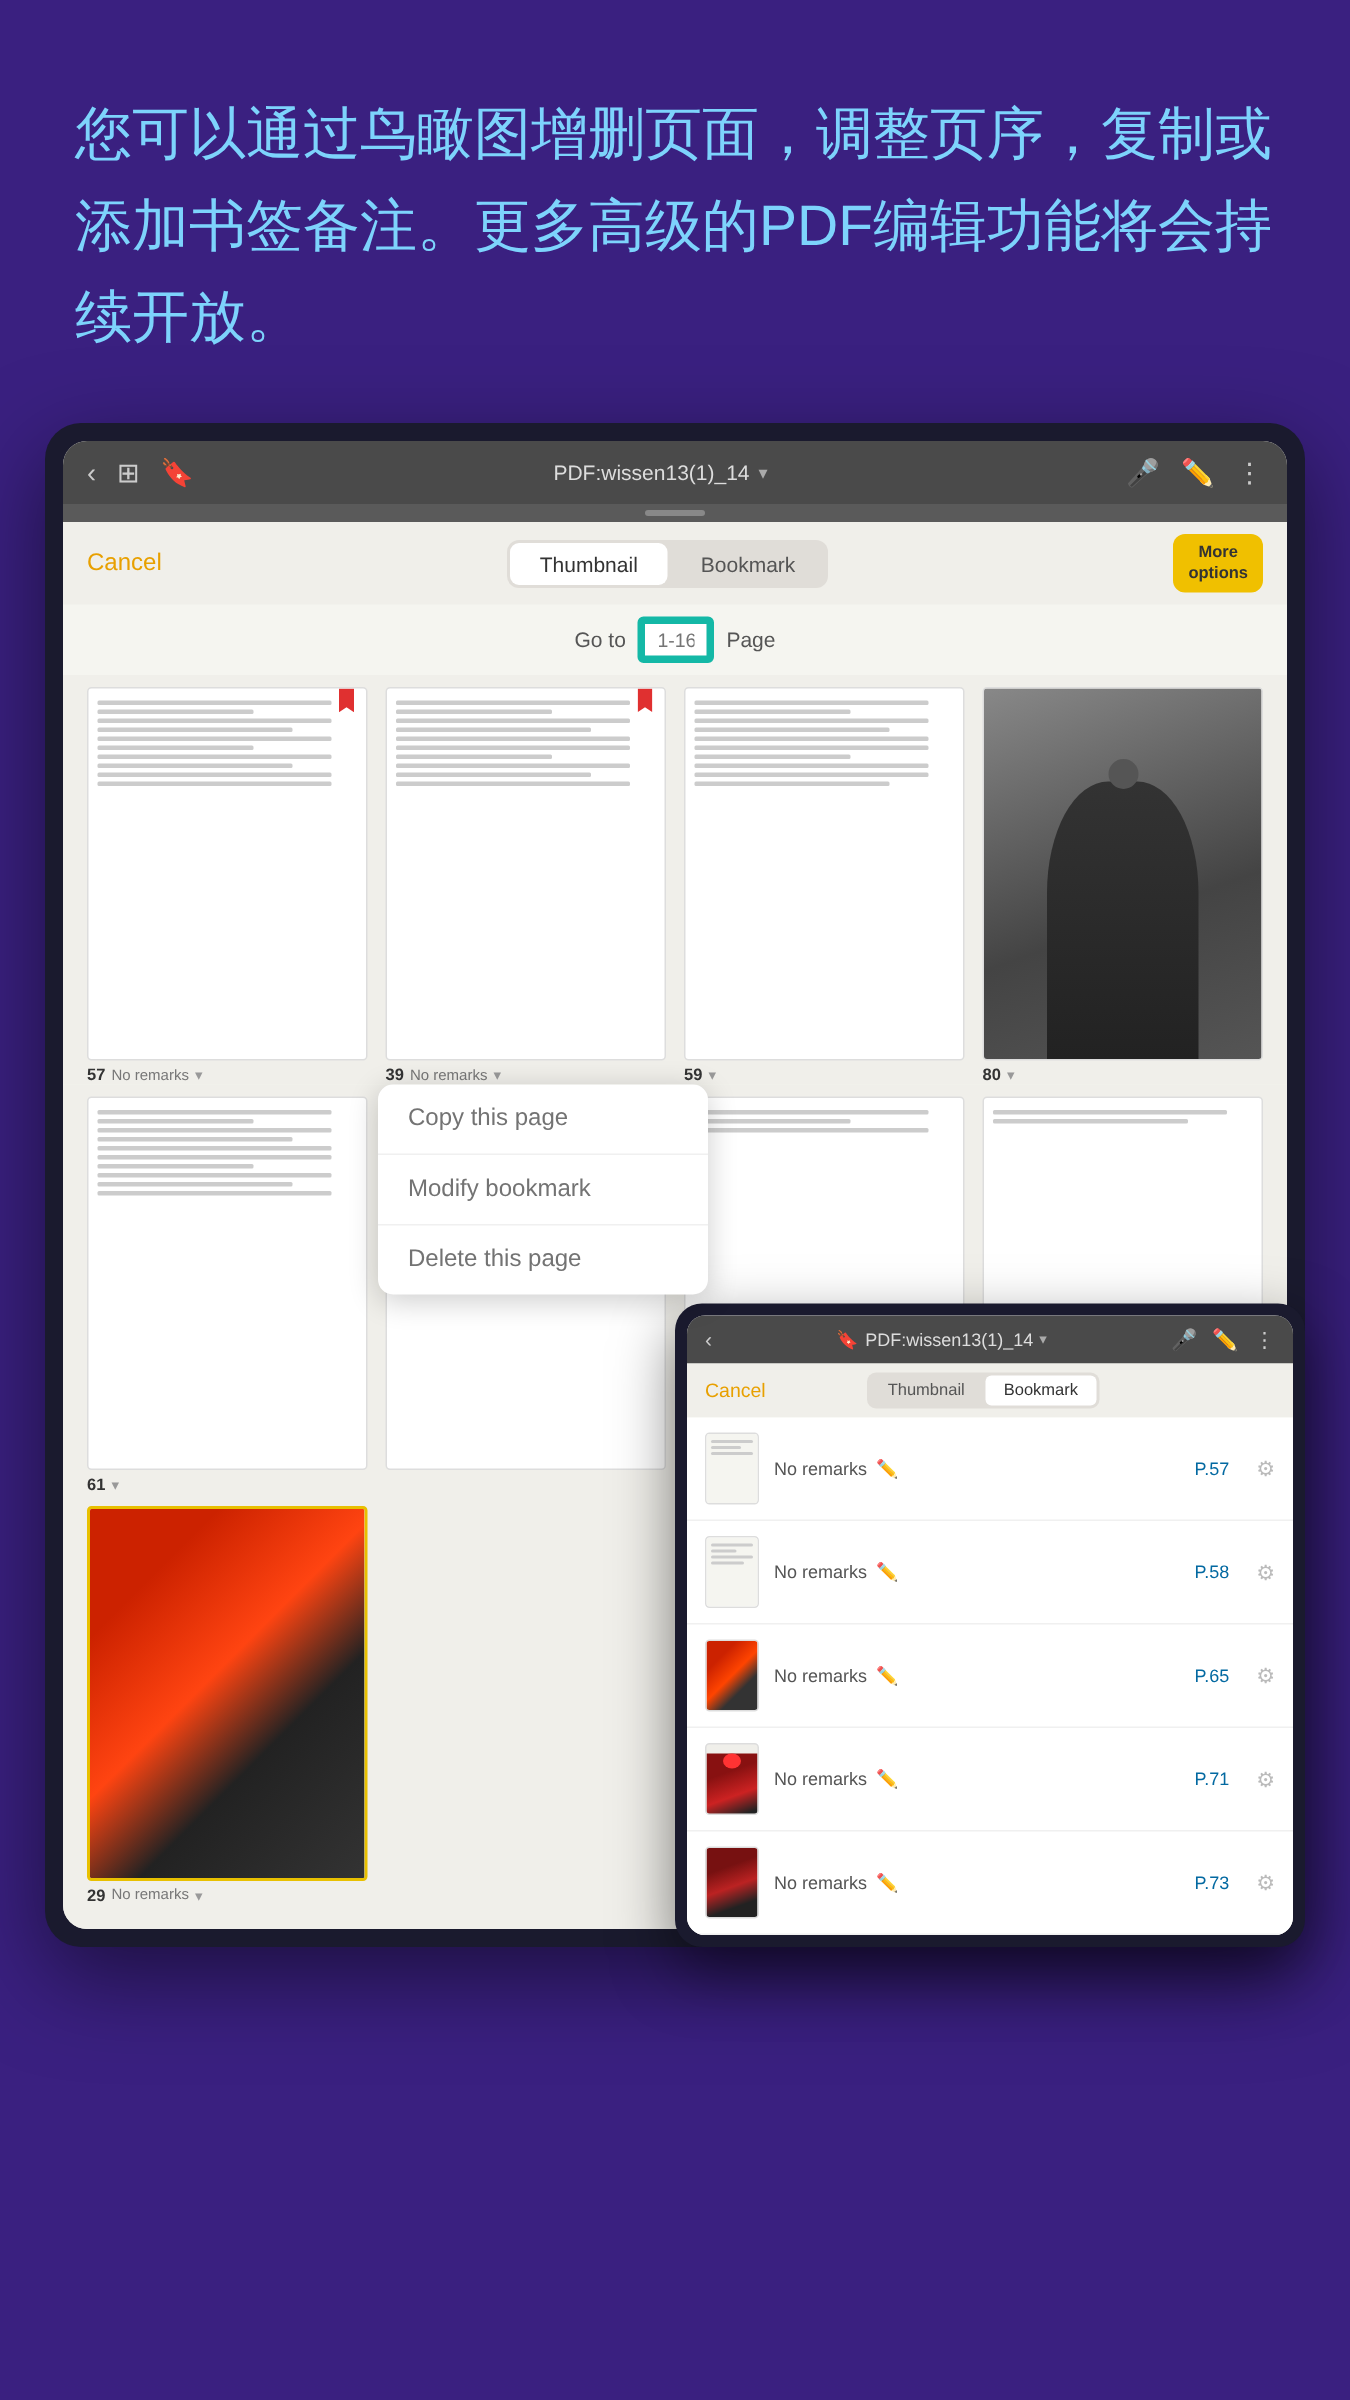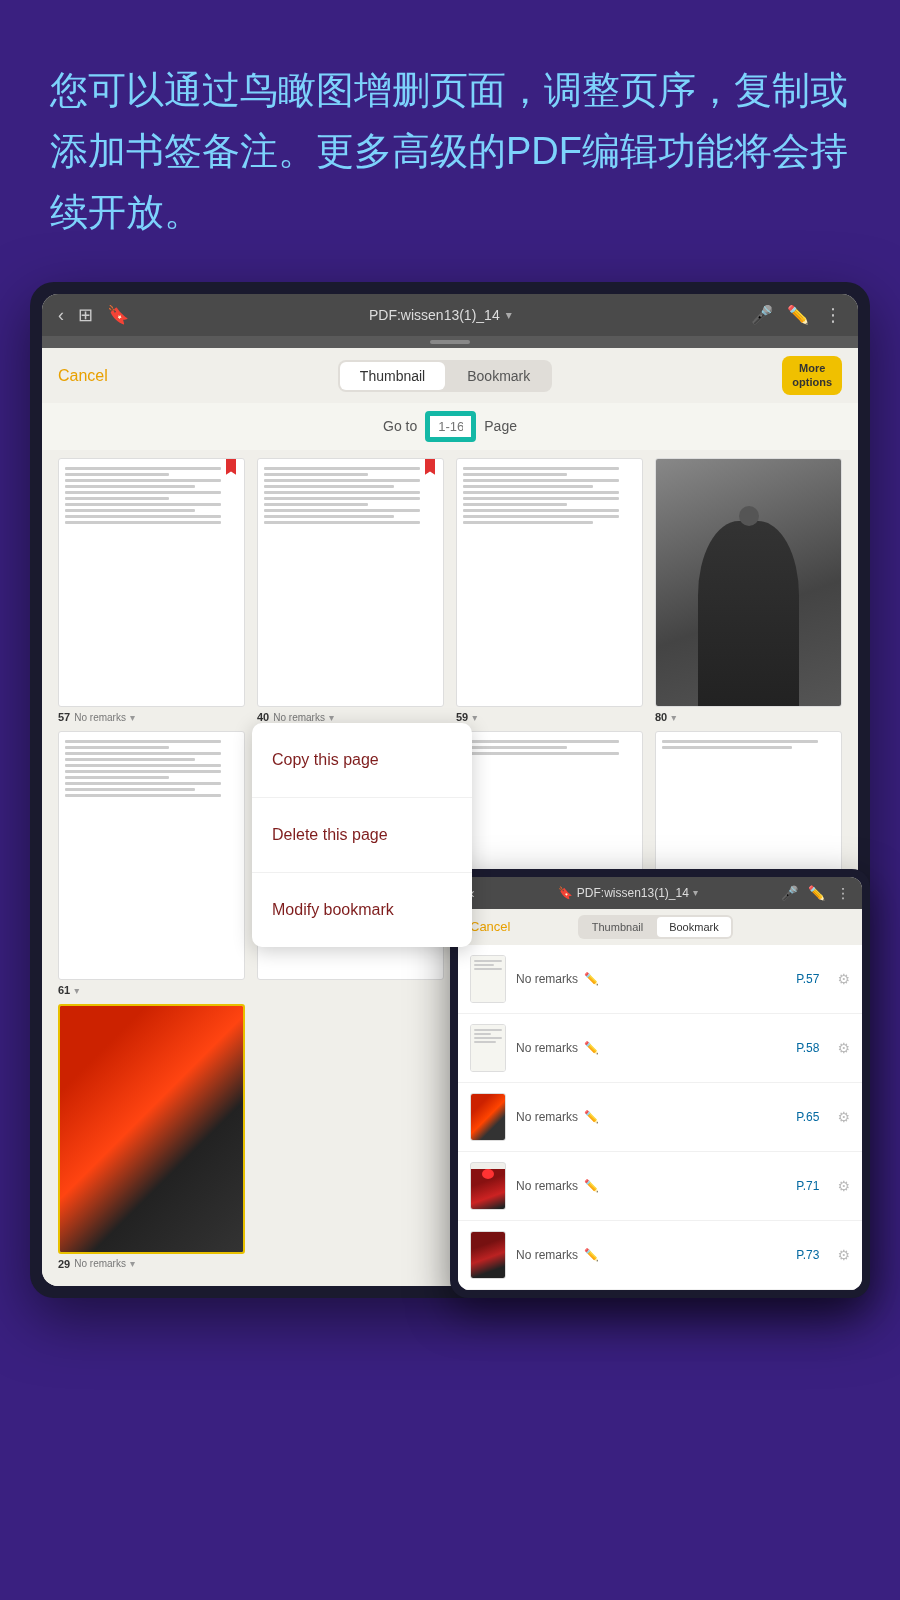--- a/index.html
+++ b/index.html
@@ -214,23 +214,23 @@
     .context-menu {
       position: absolute;
       background: white;
       border-radius: 10px;
       box-shadow: 0 4px 20px rgba(0,0,0,0.2);
       z-index: 10;
       min-width: 220px;
       overflow: hidden;
     }
     .menu-item {
-      padding: 28px 20px;
+      padding: 14px 20px;
       font-size: 16px;
-      color: #7f1d1d;
+      color: #737373;
       cursor: pointer;
       border-bottom: 1px solid #f0f0f0;
     }
     .menu-item:last-child { border-bottom: none; }
 
     
     .second-tablet {
       position: absolute;
       bottom: 40px;
       right: 30px;
@@ -402,21 +402,21 @@
               <div class="thumb-line medium"></div>
               <div class="thumb-line"></div>
               <div class="thumb-line"></div>
               <div class="thumb-line short"></div>
               <div class="thumb-line"></div>
               <div class="thumb-line medium"></div>
               <div class="thumb-line"></div>
             </div>
           </div>
           <div class="thumb-label-row">
-            <span class="thumb-num">40</span>
+            <span class="thumb-num">39</span>
             <span class="thumb-remarks">No remarks</span>
             <span class="chevron-small">▾</span>
           </div>
         </div>
 
         <div class="thumb-cell">
           <div class="thumb-image">
             <div class="thumb-content-lines">
               <div class="thumb-line"></div>
               <div class="thumb-line short"></div>
@@ -498,22 +498,22 @@
           <div class="thumb-image">
             <div class="thumb-content-lines">
               <div class="thumb-line"></div>
               <div class="thumb-line medium"></div>
             </div>
           </div>
         </div>
 
         <div class="context-menu" style="top: 0px; left: 210px;">
           <div class="menu-item">Copy this page</div>
+          <div class="menu-item">Modify bookmark</div>
           <div class="menu-item">Delete this page</div>
-          <div class="menu-item">Modify bookmark</div>
         </div>
       </div>
 
       <div style="display:grid; grid-template-columns: repeat(4,1fr); gap:12px; padding: 8px 16px 16px 16px; background:#f0efea;">
 
         <div class="thumb-cell highlighted-cell">
           <div class="thumb-image" style="border: 2px solid #e8c000;">
             <div style="width:100%;height:100%;background:linear-gradient(135deg,#cc2200 20%,#ff4411 45%,#222 65%,#333 100%);"></div>
           </div>
           <div class="thumb-label-row">

